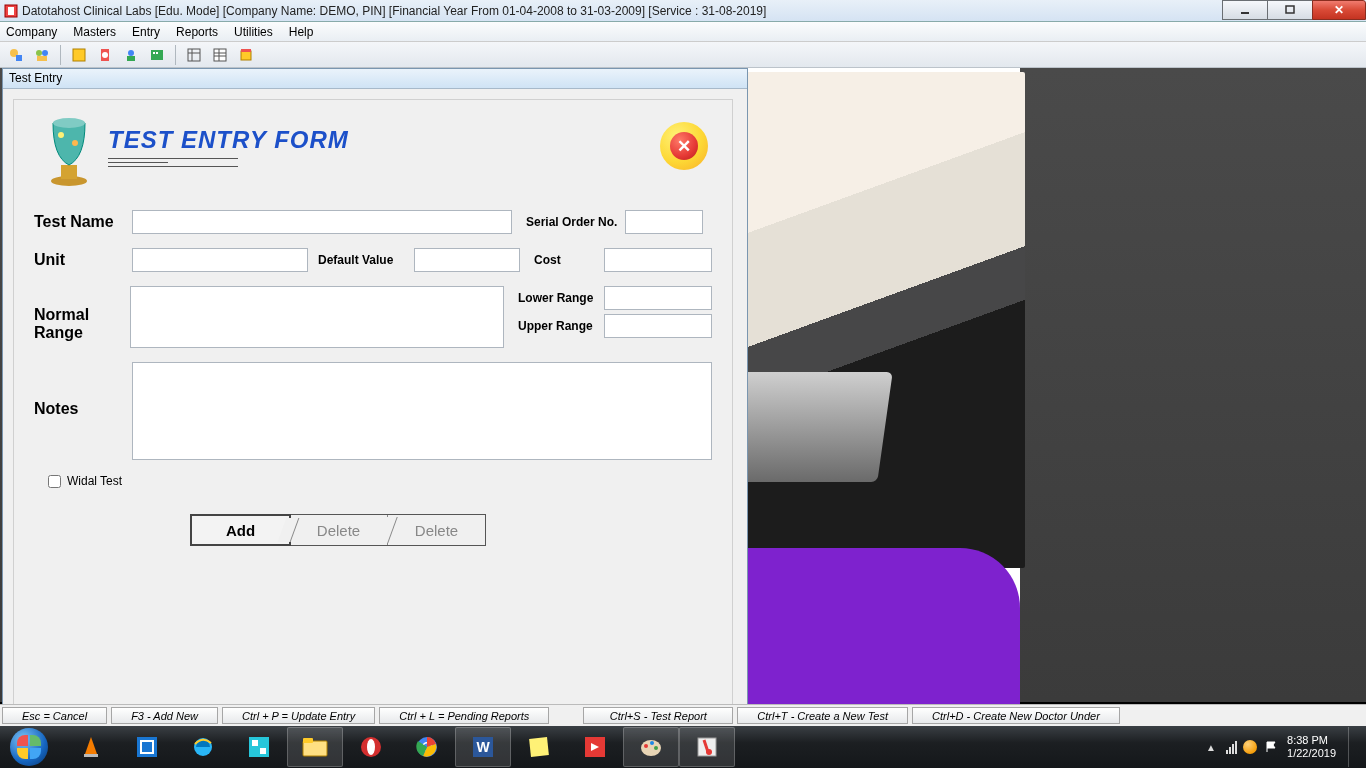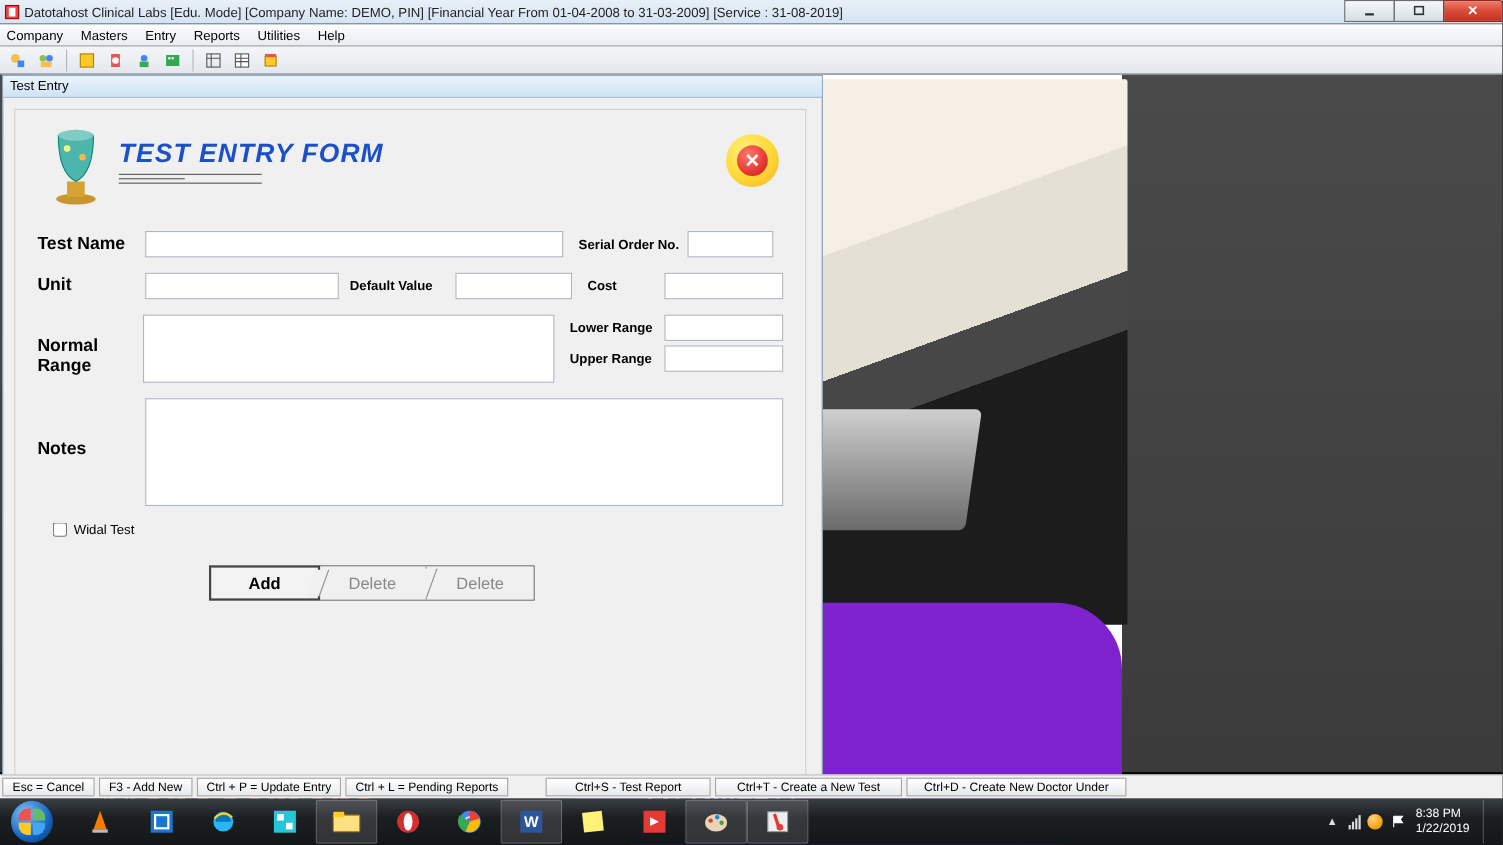--- a/index.html
+++ b/index.html
@@ -67,21 +67,21 @@
 .btnbar{display:flex;border:1px solid #555;width:296px;height:32px;margin-left:156px;margin-top:26px;}
 .btnbar .b{flex:1;background:#f0f0f0;border-right:1px solid #888;position:relative;font-size:15px;display:flex;align-items:center;justify-content:center;cursor:pointer;}
 .btnbar .b:last-child{border-right:none}
 .btnbar .b.active{font-weight:bold;border:2px solid #444;margin:-1px;background:#f3f3f3;z-index:2;}
 .btnbar .b::after{content:"";position:absolute;right:-6px;top:2px;bottom:2px;width:12px;background:#f0f0f0;transform:skewX(-20deg);border-right:1px solid #888;z-index:1;}
 .btnbar .b:last-child::after{display:none}
 .btnbar .b.inactive{color:#888}
 
 
 .shortcuts { position:absolute; bottom:42px; left:0; right:0; height:22px; background:#f0f0f0; border-top:1px solid #bbb; display:flex; align-items:stretch; font-size:11px; }
-.sc-btn { border:1px solid #a6a6a6; background:linear-gradient(#fff,#e7e9eb); padding:0 8px; margin:2px 2px; display:flex; align-items:center; min-width:84px; justify-content:center; cursor:default;}
+.sc-btn { border:1px solid #a6a6a6; background:linear-gradient(#fff,#e7e9eb); padding:0 19px; margin:2px 2px; display:flex; align-items:center; min-width:84px; justify-content:center; cursor:default;font-style:italic;}
 .sc-gap{flex:0 0 30px}
 
 
 .taskbar{position:absolute;bottom:0;left:0;right:0;height:42px;background:linear-gradient(#3a3f44,#1c1f22 40%,#14171a);display:flex;align-items:center;}
 .start{width:56px;height:40px;display:flex;align-items:center;justify-content:center;margin-left:1px;}
 .start-orb{width:38px;height:38px;border-radius:50%;background:radial-gradient(circle at 35% 30%,#7cc3f5,#1565c0 60%,#083469);display:grid;grid-template:1fr 1fr/1fr 1fr;gap:2px;padding:7px;}
 .start-orb span:nth-child(1){background:#ef5350;border-top-left-radius:8px}
 .start-orb span:nth-child(2){background:#66bb6a;border-top-right-radius:8px}
 .start-orb span:nth-child(3){background:#ffca28;border-bottom-left-radius:8px}
 .start-orb span:nth-child(4){background:#42a5f5;border-bottom-right-radius:8px}

